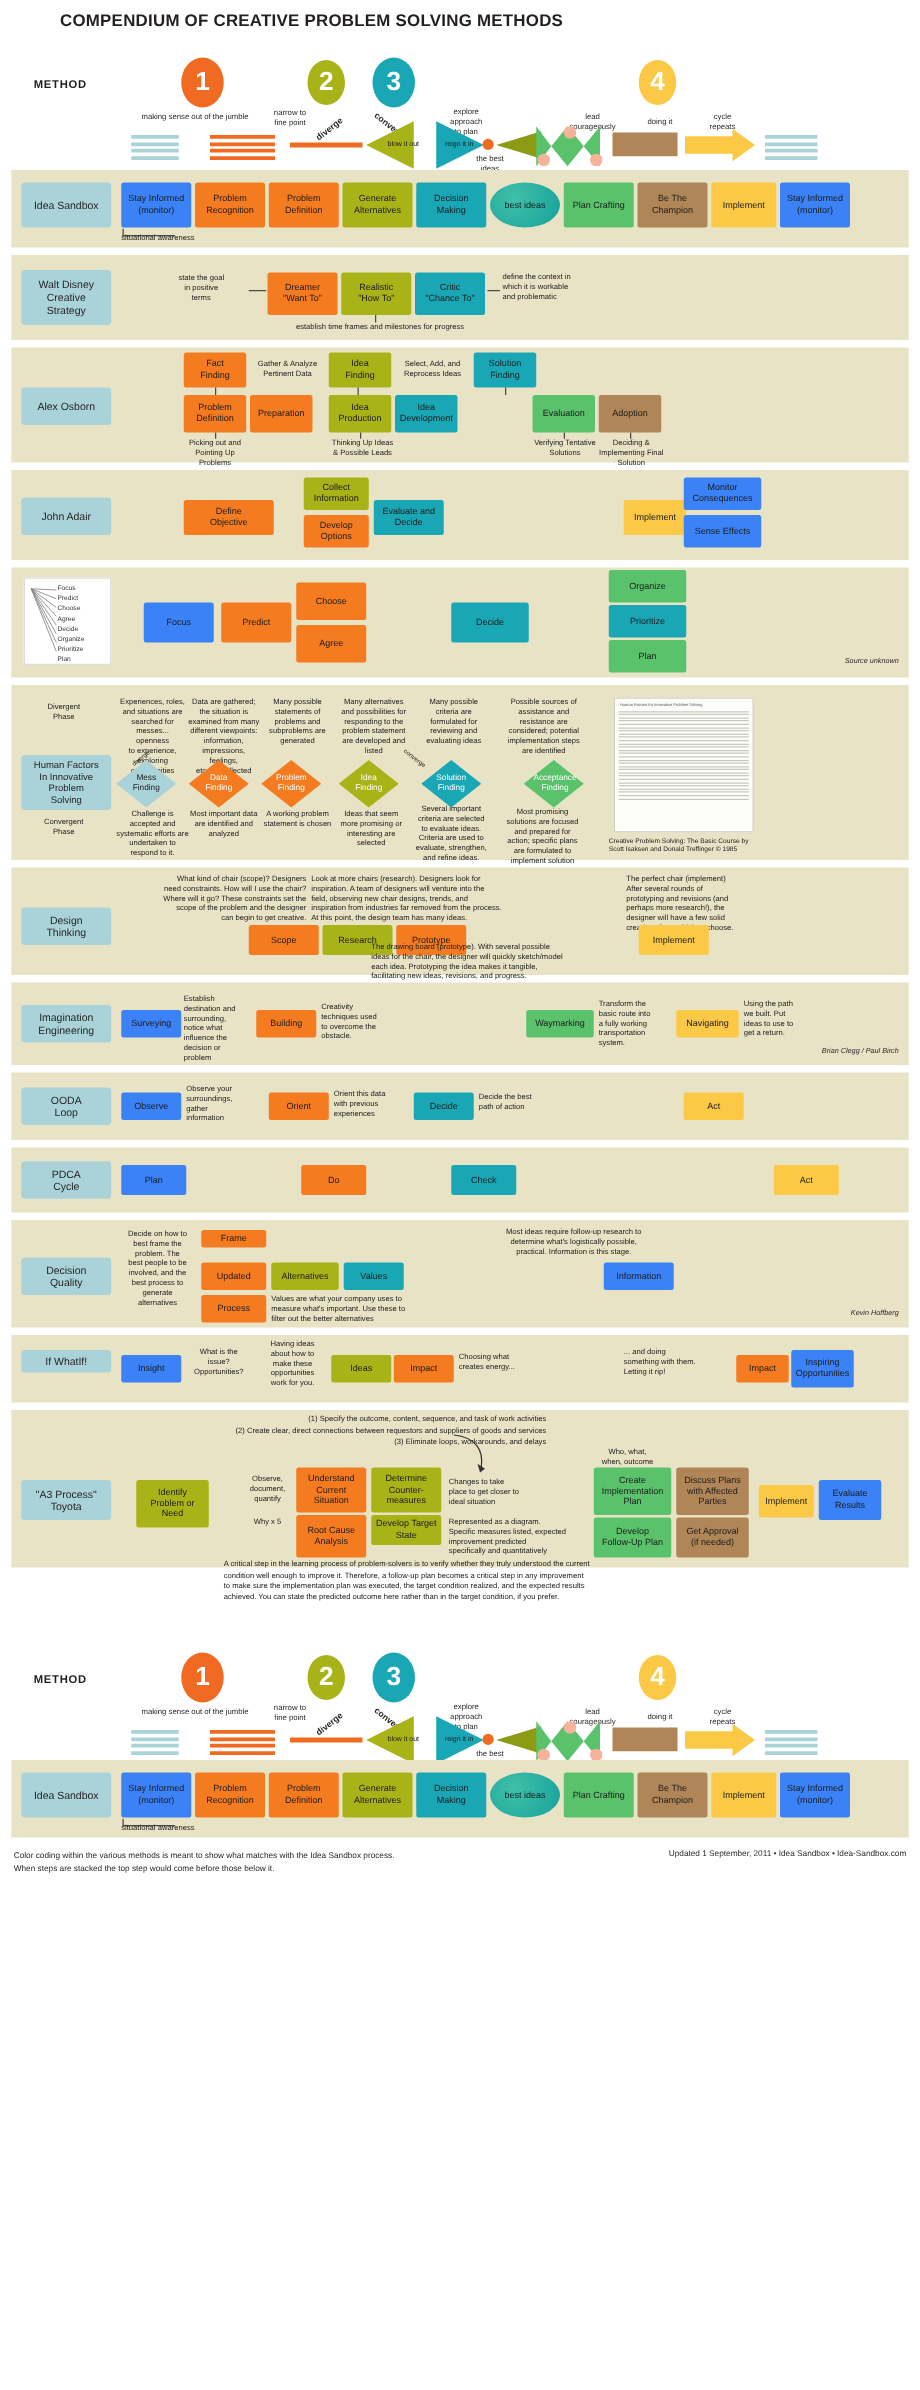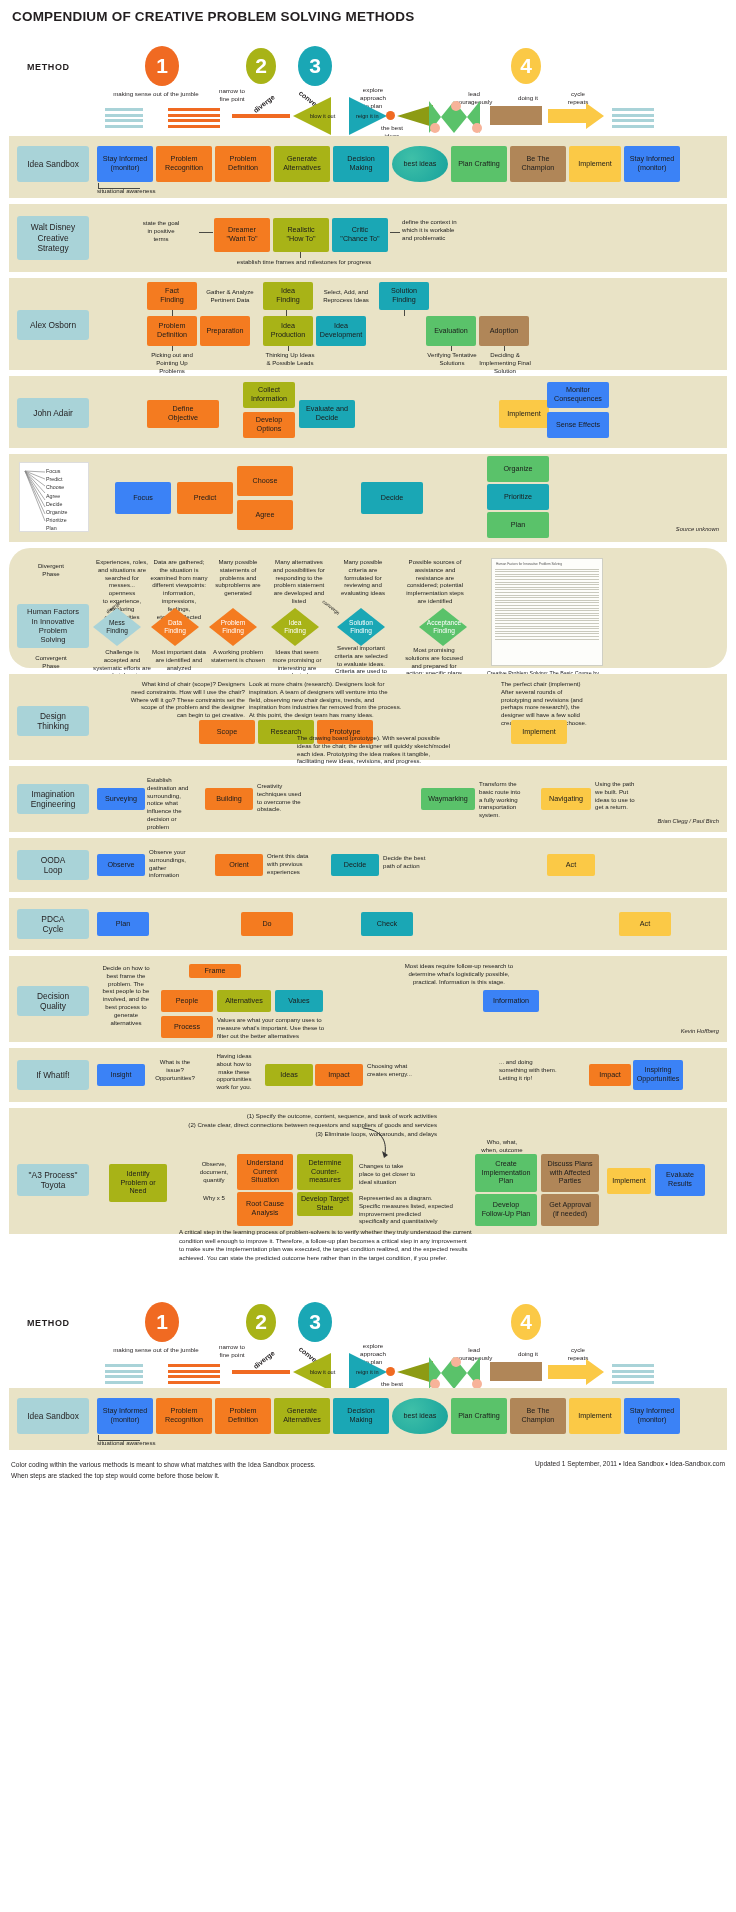--- a/index.html
+++ b/index.html
@@ -11,20 +11,21 @@
     -webkit-font-smoothing: antialiased;
   }
   .page { width:736px; position:relative; padding: 0; }
 
   
   .title {
     font-size: 13.5px;
     font-weight: bold;
     letter-spacing: .2px;
     padding: 9px 0 0 12px;
+    margin-left: 36px;
   }
 
   
   .legend-block { position: relative; height: 112px; }
   .legend-block.bottom { height: 108px; }
   .method-label {
     position:absolute; left: 27px; top: 38px;
     font-size: 9px; letter-spacing: .6px; font-weight:600;
   }
   .num-circle {
@@ -323,21 +324,21 @@
     <div class="chip c-or" style="left:168px; top:28px; width:56px; height:32px;">Predict</div>
     <div class="chip c-or" style="left:228px; top:12px; width:56px; height:30px;">Choose</div>
     <div class="chip c-or" style="left:228px; top:46px; width:56px; height:30px;">Agree</div>
     <div class="chip c-teal" style="left:352px; top:28px; width:62px; height:32px;">Decide</div>
     <div class="chip c-grn" style="left:478px; top:2px; width:62px; height:26px;">Organize</div>
     <div class="chip c-teal" style="left:478px; top:30px; width:62px; height:26px;">Prioritize</div>
     <div class="chip c-grn" style="left:478px; top:58px; width:62px; height:26px;">Plan</div>
     <div class="src" style="top:72px;">Source unknown</div>
   </div>
 
-  <div class="row" style="height:120px;border-radius:21px;">
+  <div class="row" style="height:140px;">
     <div class="note" style="left:12px; top:14px; width:60px; white-space:pre-line;">Divergent
 Phase</div>
     <div class="namebox" style="left:8px; top:56px; width:72px; height:44px; white-space:pre-line; font-size:7.6px;">Human Factors
 In Innovative
 Problem
 Solving</div>
     <div class="note" style="left:12px; top:106px; width:60px; white-space:pre-line;">Convergent
 Phase</div>
 
     <div class="note" style="left:86px;  top:10px; width:54px; white-space:pre-line;">Experiences, roles,
@@ -553,37 +554,37 @@
     <div class="namebox" style="left:8px; top:30px; width:72px; height:30px; white-space:pre-line;">Decision
 Quality</div>
     <div class="note" style="left:86px; top:8px; width:62px; white-space:pre-line;">Decide on how to
 best frame the
 problem. The
 best people to be
 involved, and the
 best process to
 generate
 alternatives</div>
-    <div class="chip c-or" style="left:152px; top:8px; width:52px; height:14px;margin-left:28px;">Frame</div>
-    <div class="chip c-or" style="left:152px; top:34px; width:52px; height:22px;">People</div>
+    <div class="chip c-or" style="left:152px; top:8px; width:52px; height:14px;">Frame</div>
+    <div class="chip c-or" style="left:152px; top:34px; width:52px; height:22px;">Updated</div>
     <div class="chip c-or" style="left:152px; top:60px; width:52px; height:22px;">Process</div>
     <div class="chip c-ol" style="left:208px; top:34px; width:54px; height:22px;">Alternatives</div>
     <div class="chip c-teal" style="left:266px; top:34px; width:48px; height:22px;">Values</div>
     <div class="note l" style="left:208px; top:60px; width:178px; white-space:pre-line;">Values are what your company uses to
 measure what's important. Use these to
 filter out the better alternatives</div>
     <div class="note" style="left:350px; top:6px; width:200px; white-space:pre-line;">Most ideas require follow-up research to
 determine what's logistically possible,
 practical. Information is this stage.</div>
     <div class="chip c-blu" style="left:474px; top:34px; width:56px; height:22px;">Information</div>
     <div class="src" style="top:72px;">Kevin Hoffberg</div>
   </div>
 
   <div class="row" style="height:54px;">
-    <div class="namebox" style="left:8px; top:12px; width:72px; height:30px;">If WhatIf!</div>
+    <div class="namebox" style="left:8px; top:12px; width:72px; height:18px;">If WhatIf!</div>
     <div class="chip c-blu" style="left:88px; top:16px; width:48px; height:22px;">Insight</div>
     <div class="note" style="left:138px; top:10px; width:56px; white-space:pre-line;">What is the
 issue?
 Opportunities?</div>
     <div class="note" style="left:196px; top:4px; width:58px; white-space:pre-line;">Having ideas
 about how to
 make these
 opportunities
 work for you.</div>
     <div class="chip c-ol" style="left:256px; top:16px; width:48px; height:22px;">Ideas</div>

